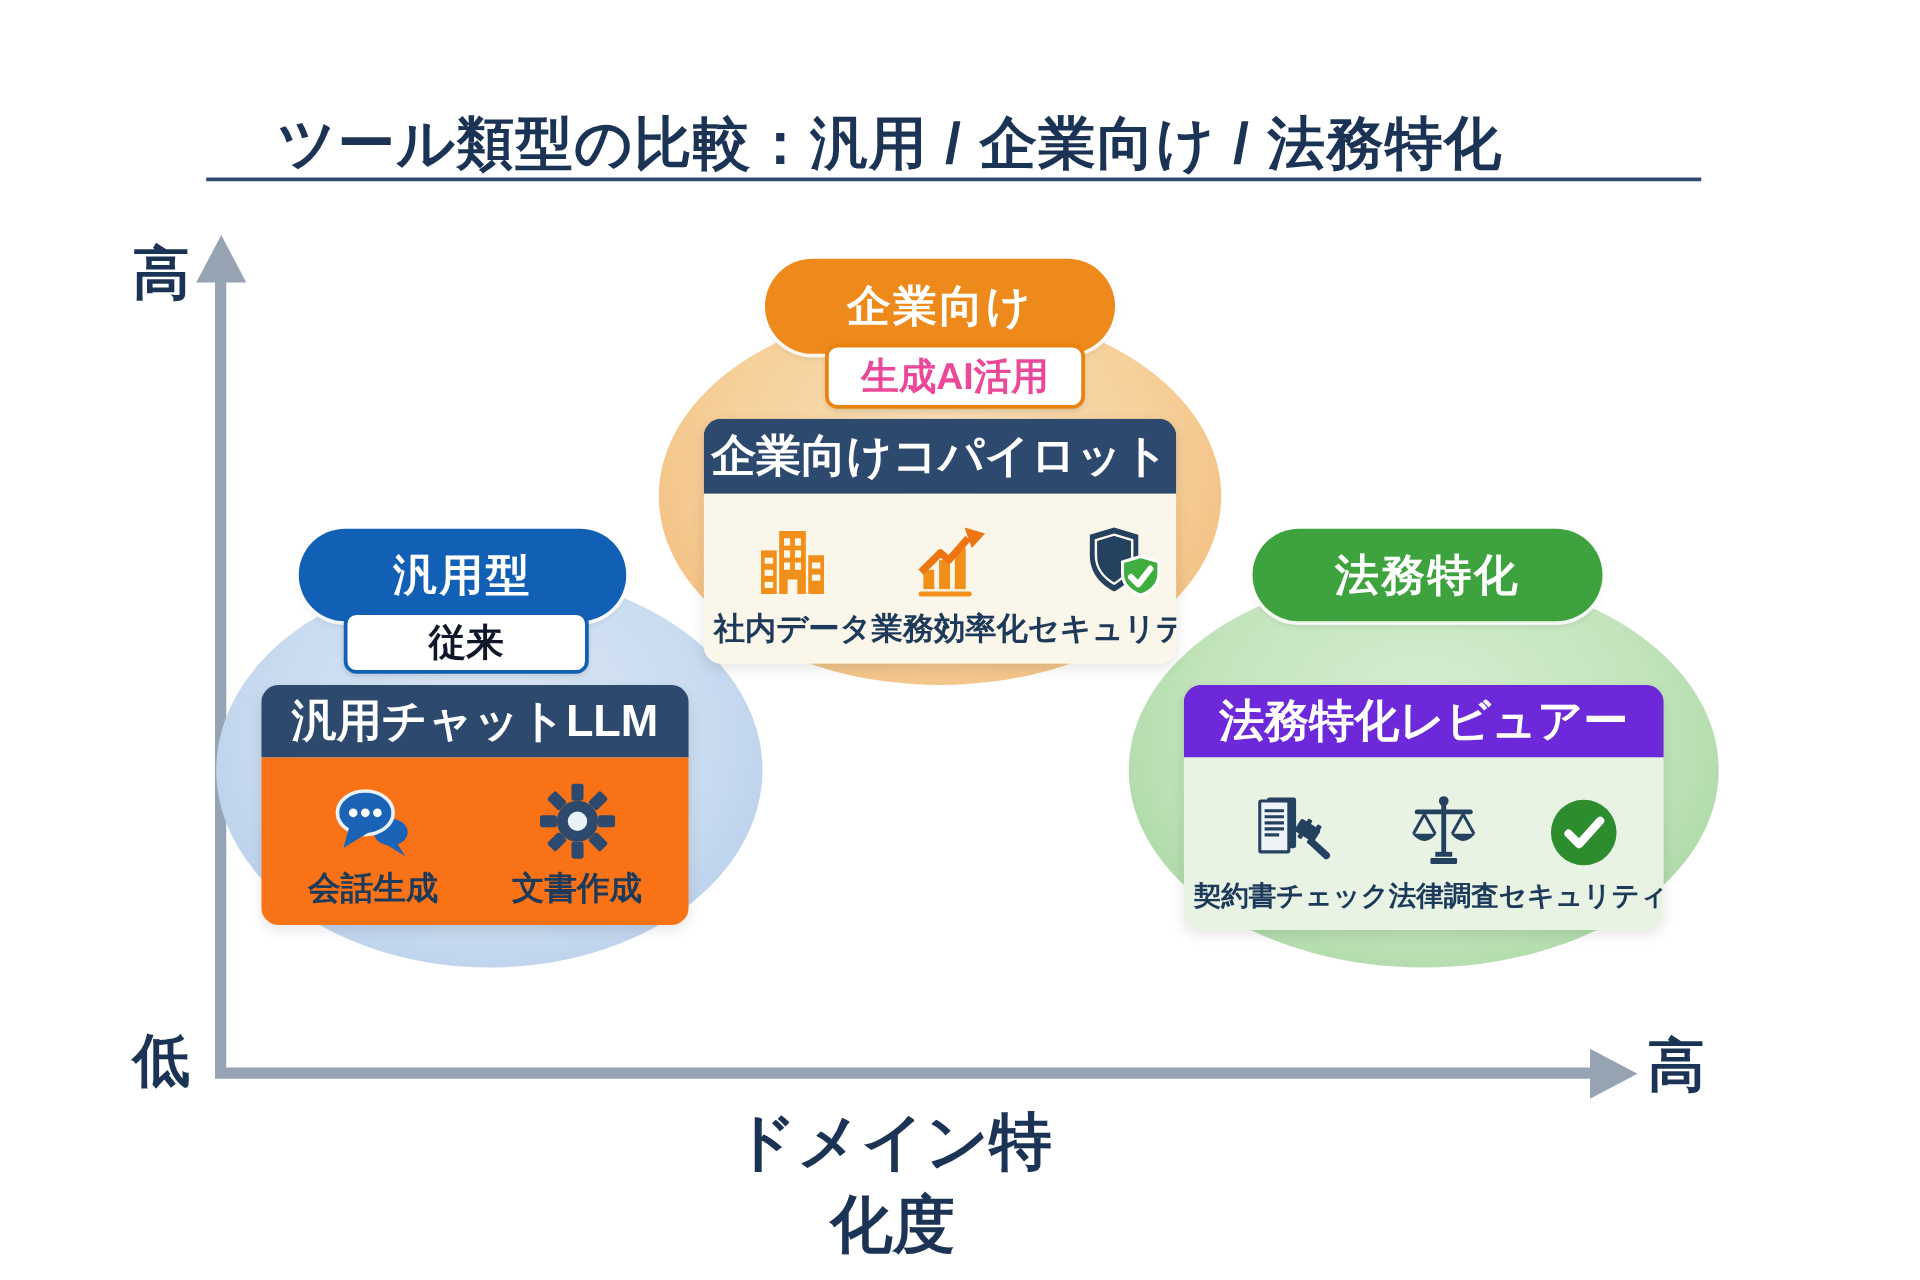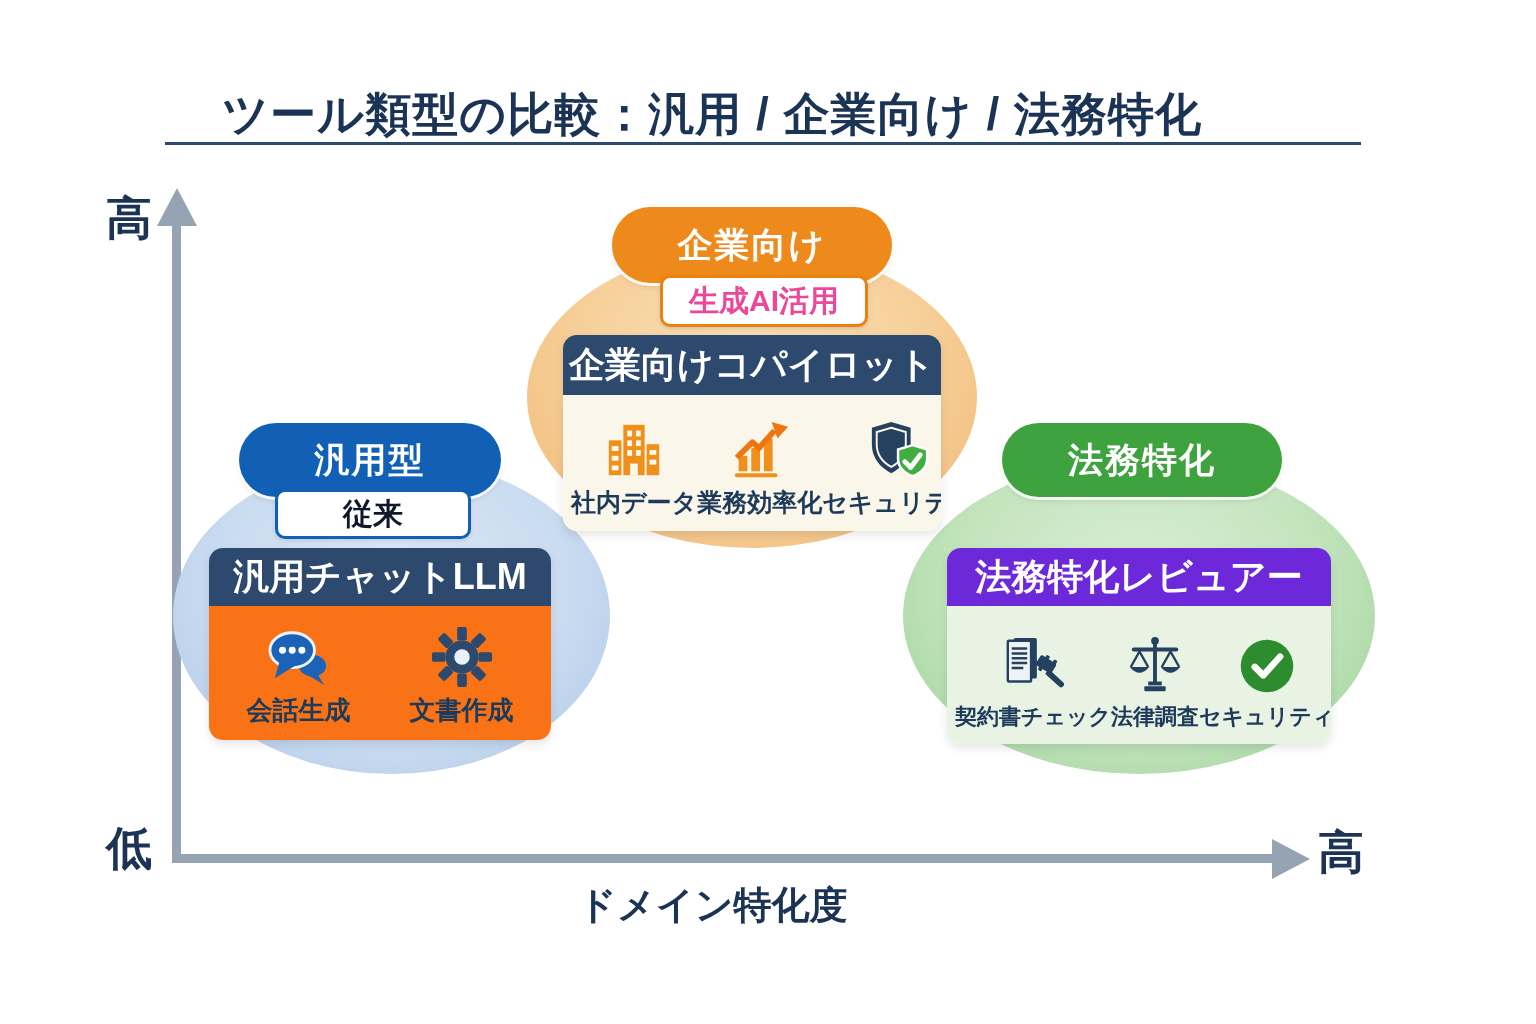--- a/index.html
+++ b/index.html
@@ -22,22 +22,22 @@
     border-left:20px solid transparent;border-right:20px solid transparent;
     border-bottom:38px solid #95a3b3;}
   .x-line{left:172px;top:854px;width:1100px;height:9px;background:#95a3b3;}
   .x-arrow{left:1272px;top:839px;width:0;height:0;
     border-top:20px solid transparent;border-bottom:20px solid transparent;
     border-left:38px solid #95a3b3;}
   .axis-label{font-size:46px;font-weight:bold;color:#1b3354;}
   .y-top-label{left:106px;top:188px;}
   .y-bottom-label{left:106px;top:818px;}
   .x-right-label{left:1318px;top:822px;}
-  .x-title{left:578px;top:880px;width:300px;text-align:left;
-    font-size:38px;font-weight:bold;color:#1b3354;}
+  .x-title{left:564px;top:880px;width:300px;text-align:center;
+    font-size:50px;font-weight:bold;color:#1b3354;}
 
   
   .ellipse{border-radius:50%;}
   .ellipse-orange{left:527px;top:246px;width:450px;height:302px;
     background:radial-gradient(ellipse at 50% 38%, #f9e0ba 0%, #f6d09a 55%, #f1b36e 100%);}
   .ellipse-blue{left:173px;top:458px;width:437px;height:316px;
     background:radial-gradient(ellipse at 50% 40%, #dde9f6 0%, #cadcf0 55%, #aec8e8 100%);}
   .ellipse-green{left:903px;top:458px;width:472px;height:316px;
     background:radial-gradient(ellipse at 50% 40%, #d9eed4 0%, #c3e4bd 55%, #9bd095 100%);}
 

